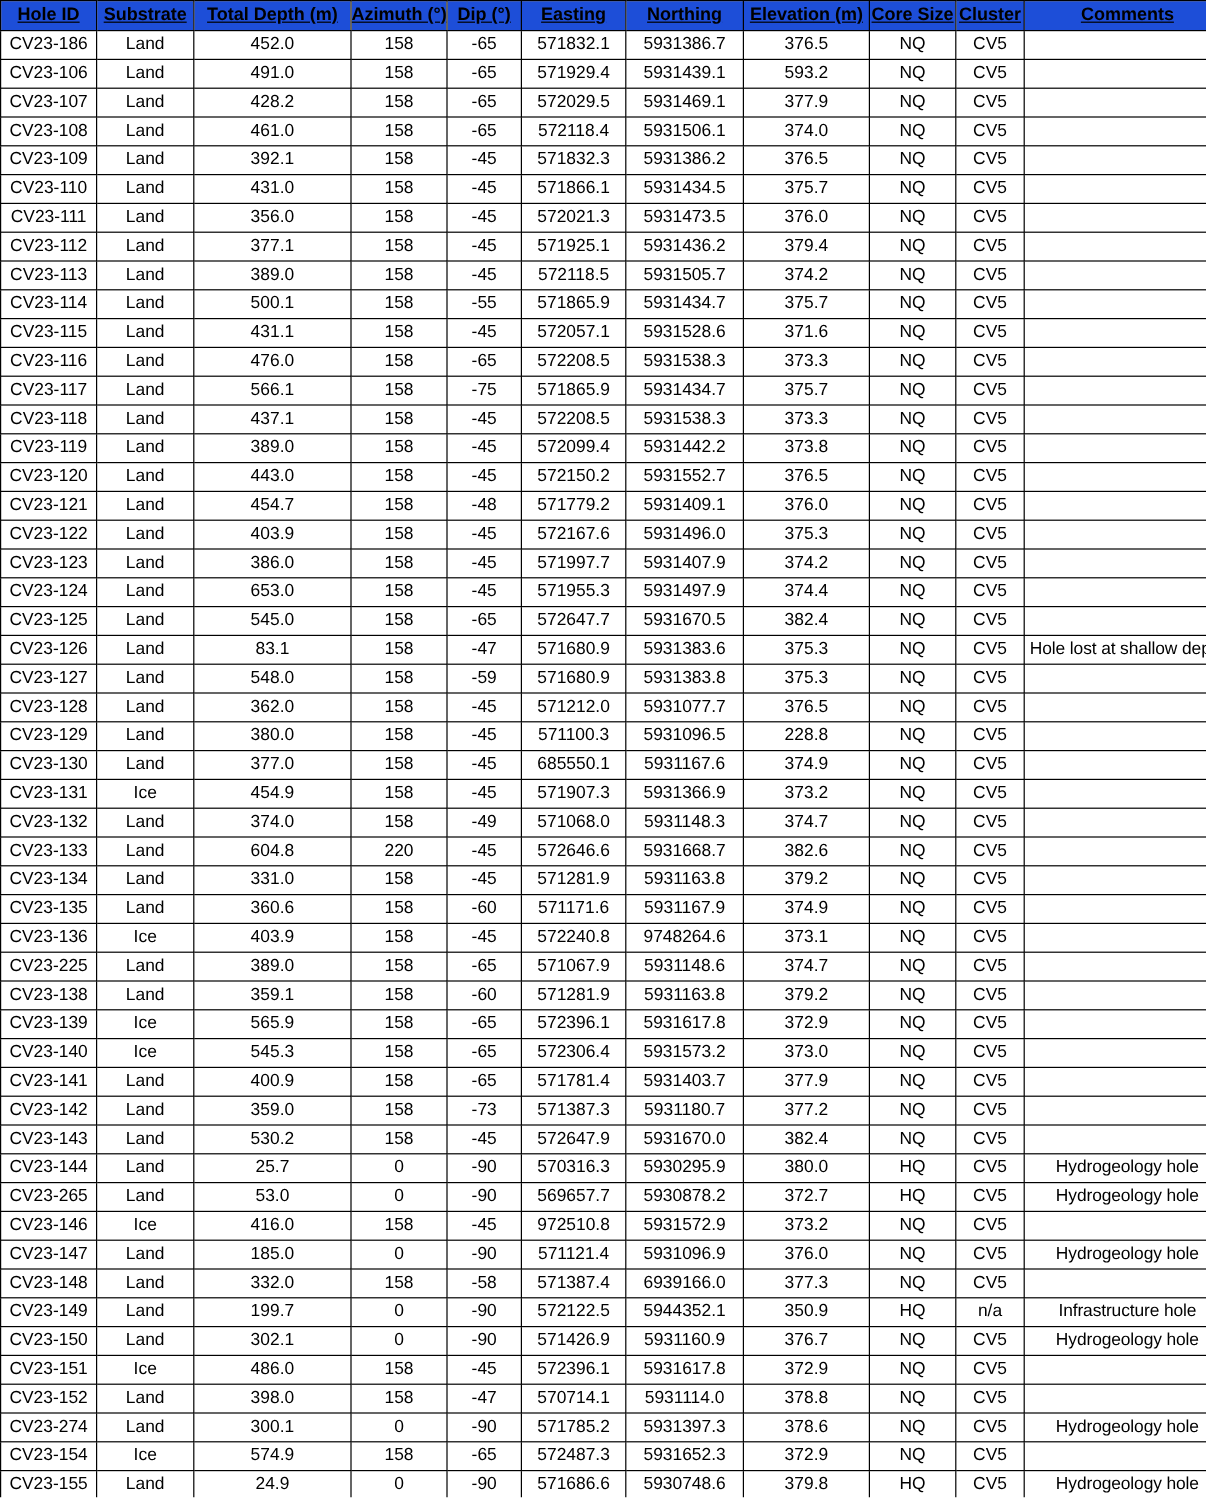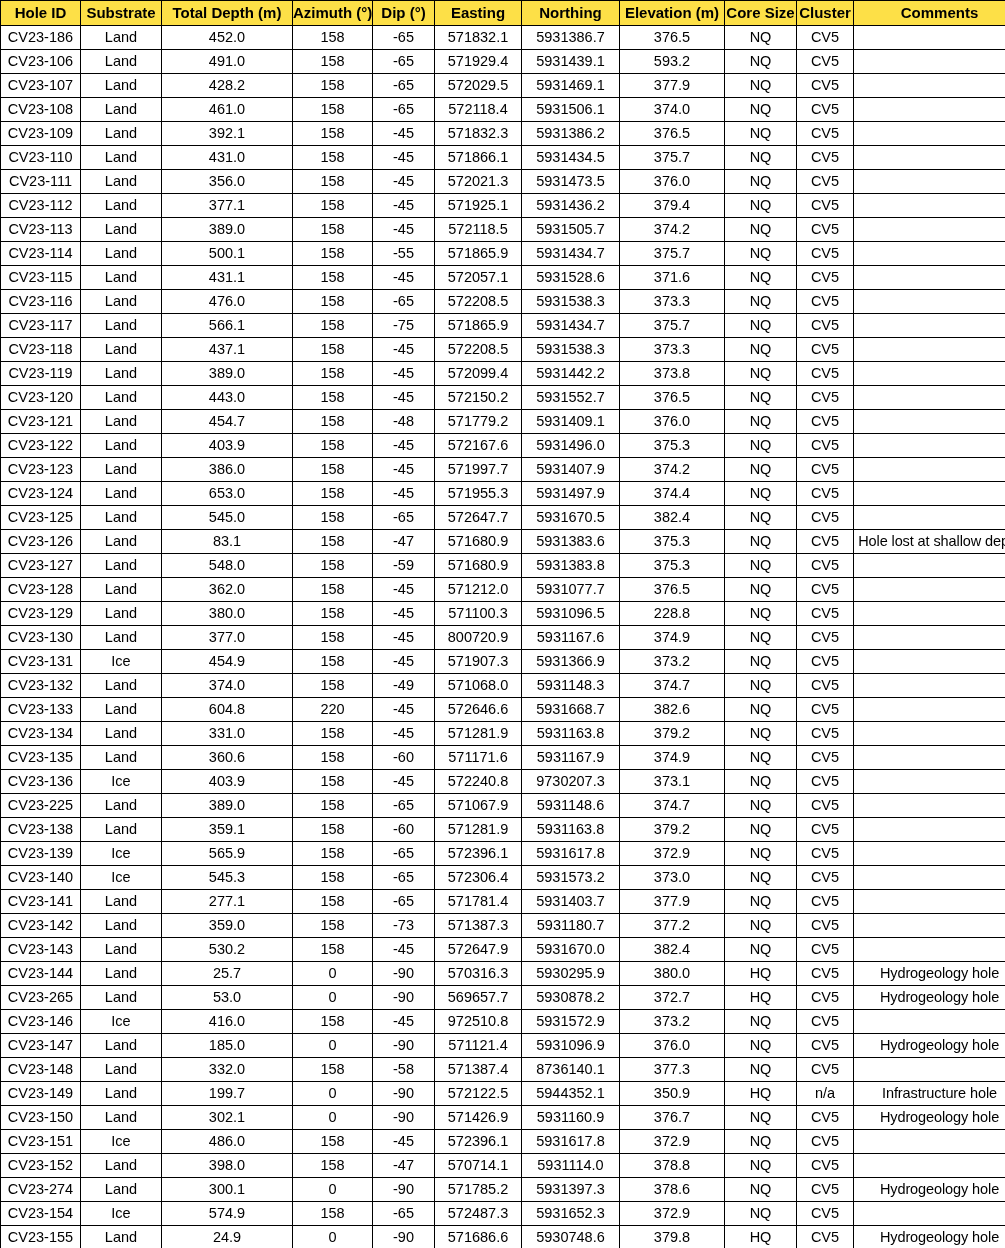--- a/index.html
+++ b/index.html
@@ -11,25 +11,26 @@
     padding:0;
     height:23px;
     line-height:23px;
     font-size:14.5px;
     color:#000;
     text-align:center;
     overflow:hidden;
     white-space:nowrap;
   }
   table.drill thead th{
-    background:#fde047;
+    background:#1d4ed8;
     font-weight:bold;
     font-size:15px;
     height:24px;
     line-height:24px;
+    text-decoration:underline;
   }
   
   col.c-hole{width:80px;}
   col.c-sub{width:81px;}
   col.c-depth{width:131px;}
   col.c-azi{width:80px;}
   col.c-dip{width:62px;}
   col.c-east{width:87px;}
   col.c-north{width:98px;}
   col.c-elev{width:105px;}
@@ -403,21 +404,21 @@
           <td>NQ</td>
           <td>CV5</td>
           <td class="comment-cell"></td>
         </tr>
         <tr>
           <td class="hole-cell">CV23-130</td>
           <td>Land</td>
           <td>377.0</td>
           <td>158</td>
           <td>-45</td>
-          <td>800720.9</td>
+          <td>685550.1</td>
           <td>5931167.6</td>
           <td>374.9</td>
           <td>NQ</td>
           <td>CV5</td>
           <td class="comment-cell"></td>
         </tr>
         <tr>
           <td class="hole-cell">CV23-131</td>
           <td>Ice</td>
           <td>454.9</td>
@@ -482,21 +483,21 @@
           <td>CV5</td>
           <td class="comment-cell"></td>
         </tr>
         <tr>
           <td class="hole-cell">CV23-136</td>
           <td>Ice</td>
           <td>403.9</td>
           <td>158</td>
           <td>-45</td>
           <td>572240.8</td>
-          <td>9730207.3</td>
+          <td>9748264.6</td>
           <td>373.1</td>
           <td>NQ</td>
           <td>CV5</td>
           <td class="comment-cell"></td>
         </tr>
         <tr>
           <td class="hole-cell">CV23-225</td>
           <td>Land</td>
           <td>389.0</td>
           <td>158</td>
@@ -543,21 +544,21 @@
           <td>572306.4</td>
           <td>5931573.2</td>
           <td>373.0</td>
           <td>NQ</td>
           <td>CV5</td>
           <td class="comment-cell"></td>
         </tr>
         <tr>
           <td class="hole-cell">CV23-141</td>
           <td>Land</td>
-          <td>277.1</td>
+          <td>400.9</td>
           <td>158</td>
           <td>-65</td>
           <td>571781.4</td>
           <td>5931403.7</td>
           <td>377.9</td>
           <td>NQ</td>
           <td>CV5</td>
           <td class="comment-cell"></td>
         </tr>
         <tr>
@@ -638,21 +639,21 @@
           <td>CV5</td>
           <td class="comment-cell">Hydrogeology hole</td>
         </tr>
         <tr>
           <td class="hole-cell">CV23-148</td>
           <td>Land</td>
           <td>332.0</td>
           <td>158</td>
           <td>-58</td>
           <td>571387.4</td>
-          <td>8736140.1</td>
+          <td>6939166.0</td>
           <td>377.3</td>
           <td>NQ</td>
           <td>CV5</td>
           <td class="comment-cell"></td>
         </tr>
         <tr>
           <td class="hole-cell">CV23-149</td>
           <td>Land</td>
           <td>199.7</td>
           <td>0</td>

